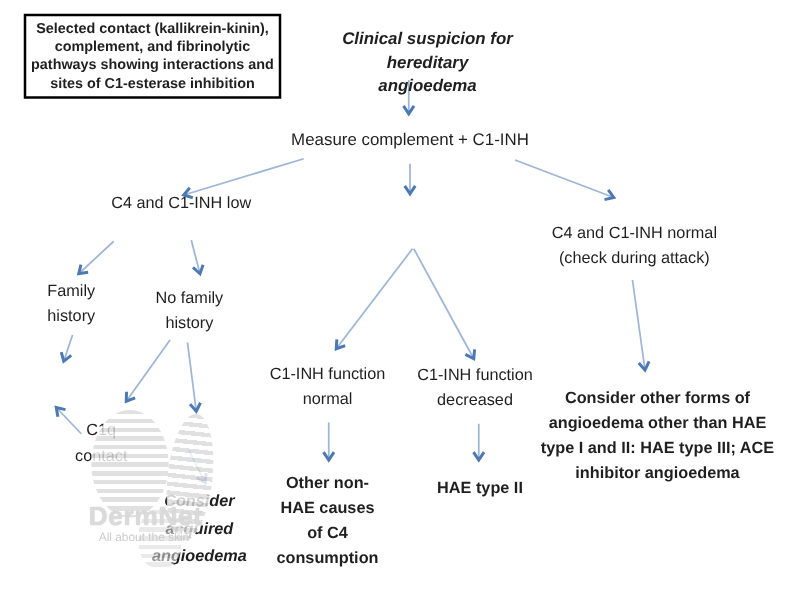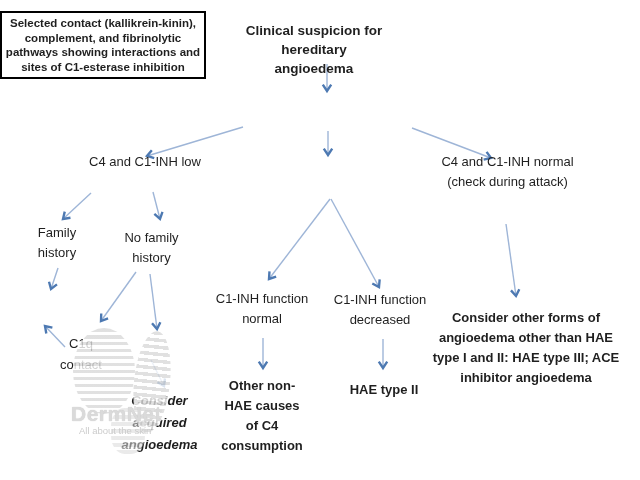--- a/index.html
+++ b/index.html
@@ -6,29 +6,29 @@
   #stage{
     position:relative;width:640px;height:480px;overflow:hidden;background:#ffffff;
     font-family:"Liberation Sans",sans-serif;color:#1f1f1f;
   }
   .node{
     position:absolute;text-align:center;white-space:pre-line;
     font-size:13px;line-height:20px;color:#1f1f1f;z-index:2;
   }
   .bold{font-weight:700;}
   #legend-box{
-    position:absolute;left:0;top:11px;width:198px;z-index:2;
+    position:absolute;left:19px;top:11px;width:198px;z-index:2;
     border:2px solid #000;padding:3px 2px;text-align:center;
     font-size:11.5px;line-height:14.5px;font-weight:700;white-space:pre-line;
   }
-  #n-title{left:212px;top:21px;width:204px;font-size:13.5px;line-height:19px;}
+  #n-title{left:240px;top:21px;width:204px;font-size:13.5px;line-height:19px;font-style:italic;}
   #n-measure{left:208px;top:102px;width:240px;font-size:13.5px;}
   #n-branch-low{left:55px;top:152px;width:180px;}
   #n-branch-mid{left:227px;top:171px;width:206px;}
-  #n-branch-right{left:415px;top:152px;width:185px;}
+  #n-branch-right{left:415px;top:176px;width:185px;}
   #n-family{left:17px;top:223px;width:80px;}
   #n-nofamily{left:103px;top:228px;width:97px;}
   #n-hae1{left:6px;top:298px;width:80px;}
   #n-c1q-normal{left:43px;top:333px;width:76px;line-height:21px;}
   #n-c1q-low{left:112px;top:336px;width:76px;}
   #n-consider-acquired{left:107px;top:390px;width:105px;line-height:22px;font-style:italic;}
   #n-func-normal{left:193px;top:289px;width:138px;}
   #n-func-decreased{left:311px;top:290px;width:138px;}
   #n-other-non-hae{left:202px;top:376px;width:120px;}
   #n-hae2{left:324px;top:380px;width:120px;}
@@ -82,20 +82,21 @@
     </g>
   </svg>
 
   <div id="legend-box">Selected contact (kallikrein-kinin),
 complement, and fibrinolytic
 pathways showing interactions and
 sites of C1-esterase inhibition</div>
 
   <div class="node bold" id="n-title">Clinical suspicion for hereditary
 angioedema</div>
+  <div class="node" id="n-measure">Measure complement + C1-INH</div>
   <div class="node" id="n-branch-low">C4 and C1-INH low</div>
   <div class="node" id="n-branch-right">C4 and C1-INH normal
 (check during attack)</div>
   <div class="node" id="n-family">Family
 history</div>
   <div class="node" id="n-nofamily">No family
 history</div>
   <div class="node" id="n-c1q-normal">C1q
 contact</div>
   <div class="node bold" id="n-consider-acquired">Consider

